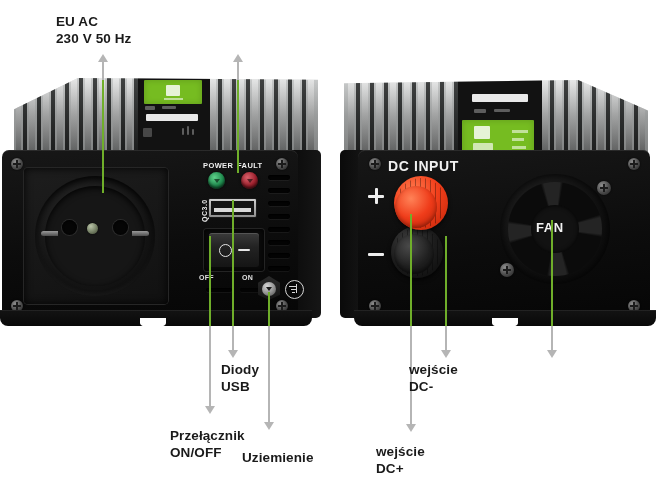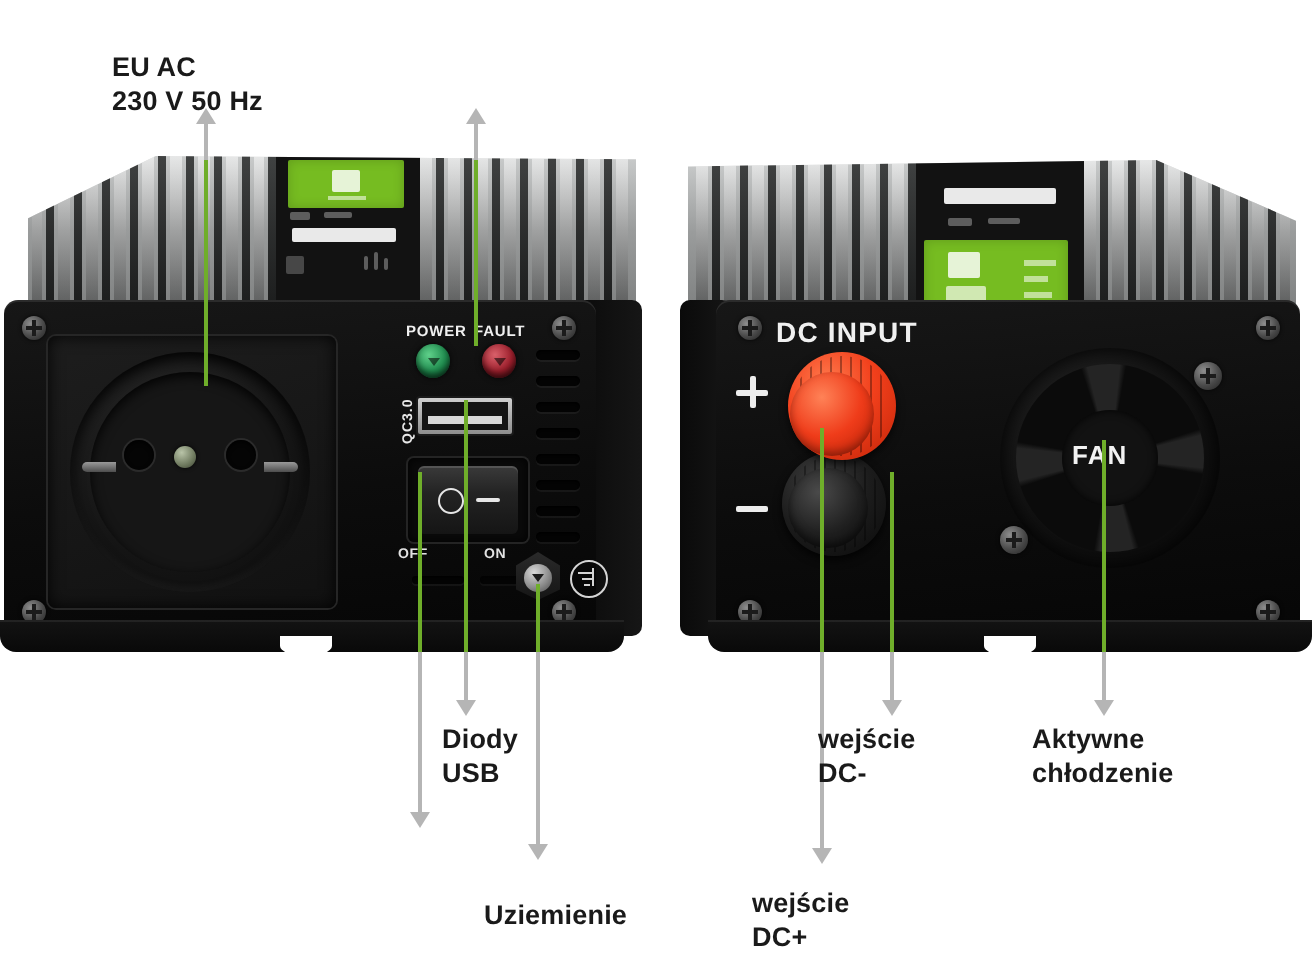--- a/index.html
+++ b/index.html
@@ -415,25 +415,25 @@
   <div class="arrowhead down" style="left:406px;top:424px;"></div>
 
   <div class="lead green" style="left:445px;top:236px;height:90px;"></div>
   <div class="lead grey" style="left:445px;top:326px;height:26px;"></div>
   <div class="arrowhead down" style="left:441px;top:350px;"></div>
 
   <div class="lead green" style="left:551px;top:220px;height:106px;"></div>
   <div class="lead grey" style="left:551px;top:326px;height:26px;"></div>
   <div class="arrowhead down" style="left:547px;top:350px;"></div>
 
-  <div class="callout" style="left:56px;top:26px;">EU AC
+  <div class="callout" style="left:56px;top:14px;">EU AC
 230 V 50 Hz</div>
   <div class="callout" style="left:221px;top:362px;">Diody
 USB</div>
+  <div class="callout" style="left:170px;top:428px;">Przełącznik
+ON/OFF</div>
   <div class="callout" style="left:242px;top:450px;">Uziemienie</div>
   <div class="callout" style="left:409px;top:362px;">wejście
 DC-</div>
   <div class="callout" style="left:376px;top:444px;">wejście
 DC+</div>
-  <div class="callout" style="left:516px;top:362px;">Aktywne
-chłodzenie</div>
 
 </div>
 
 </body></html>

